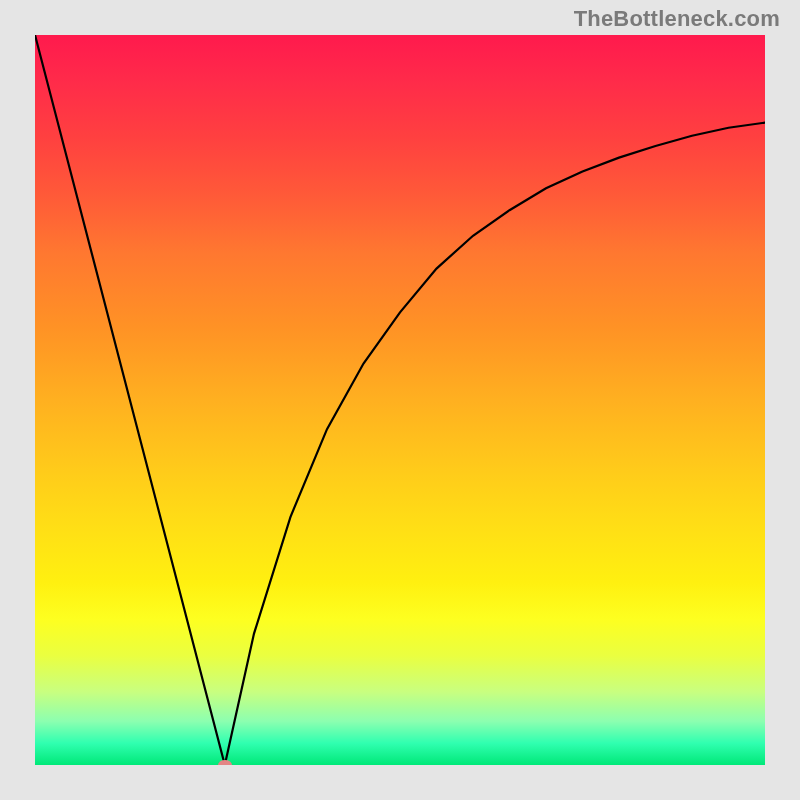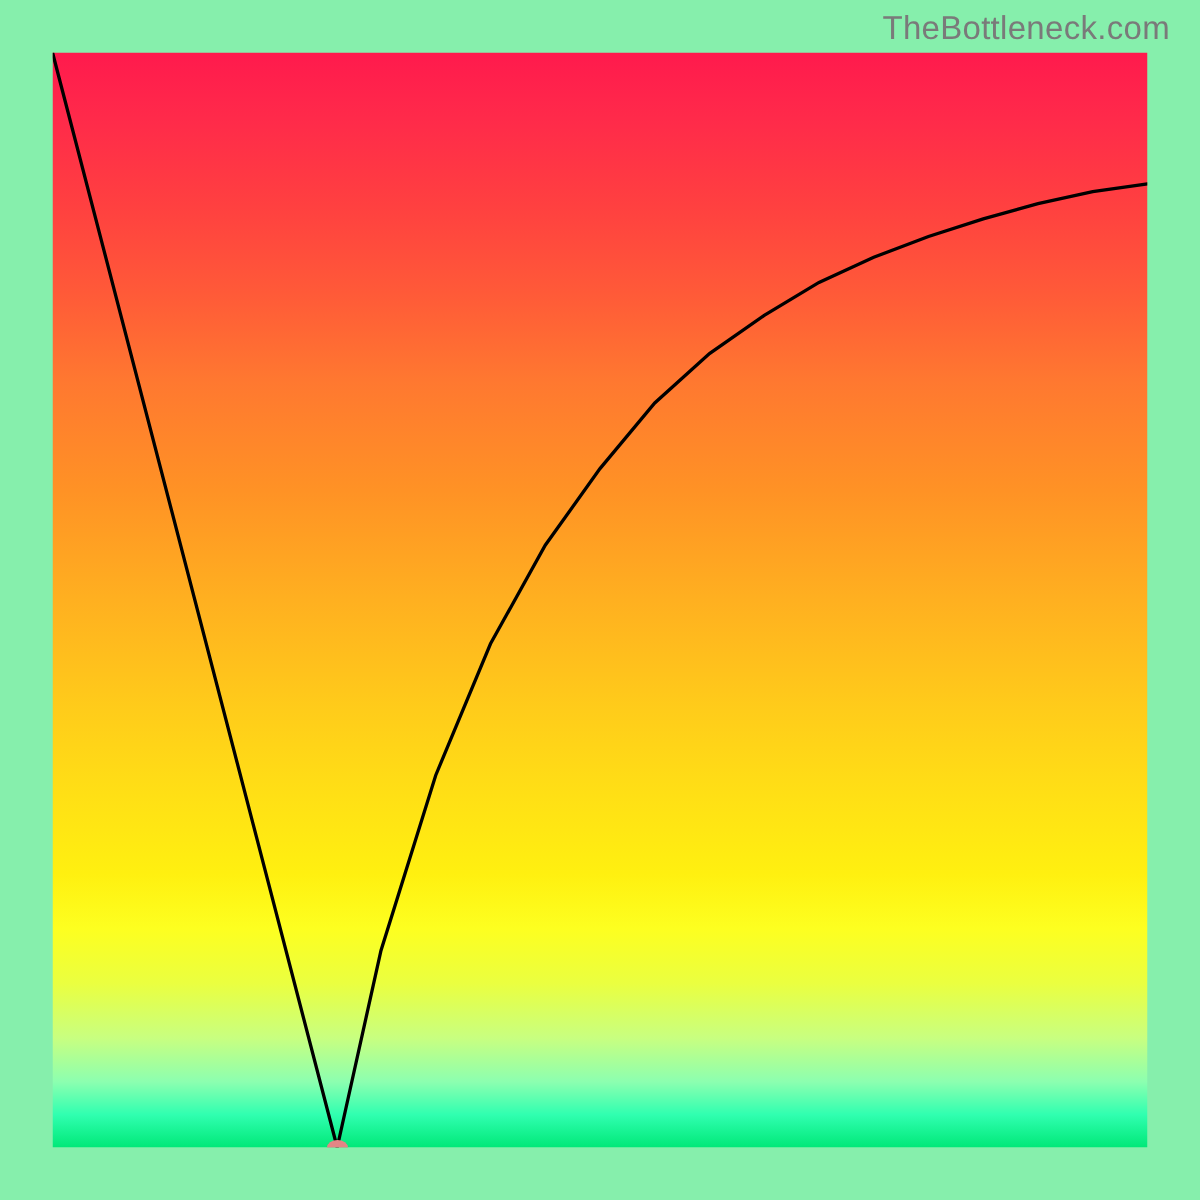--- a/index.html
+++ b/index.html
@@ -8,21 +8,22 @@
     width: 800px;
     height: 800px;
     background: #000;
     overflow: hidden;
     font-family: Arial, Helvetica, sans-serif;
   }
   .outer {
     position: relative;
     width: 800px;
     height: 800px;
-    background: #86efac;
+    background: #e5e5e5;
+    font-weight: bold;
   }
   .plot-area {
     position: absolute;
     left: 35px;
     top: 35px;
     width: 730px;
     height: 730px;
     overflow: hidden;
   }
   .gradient-bg {

